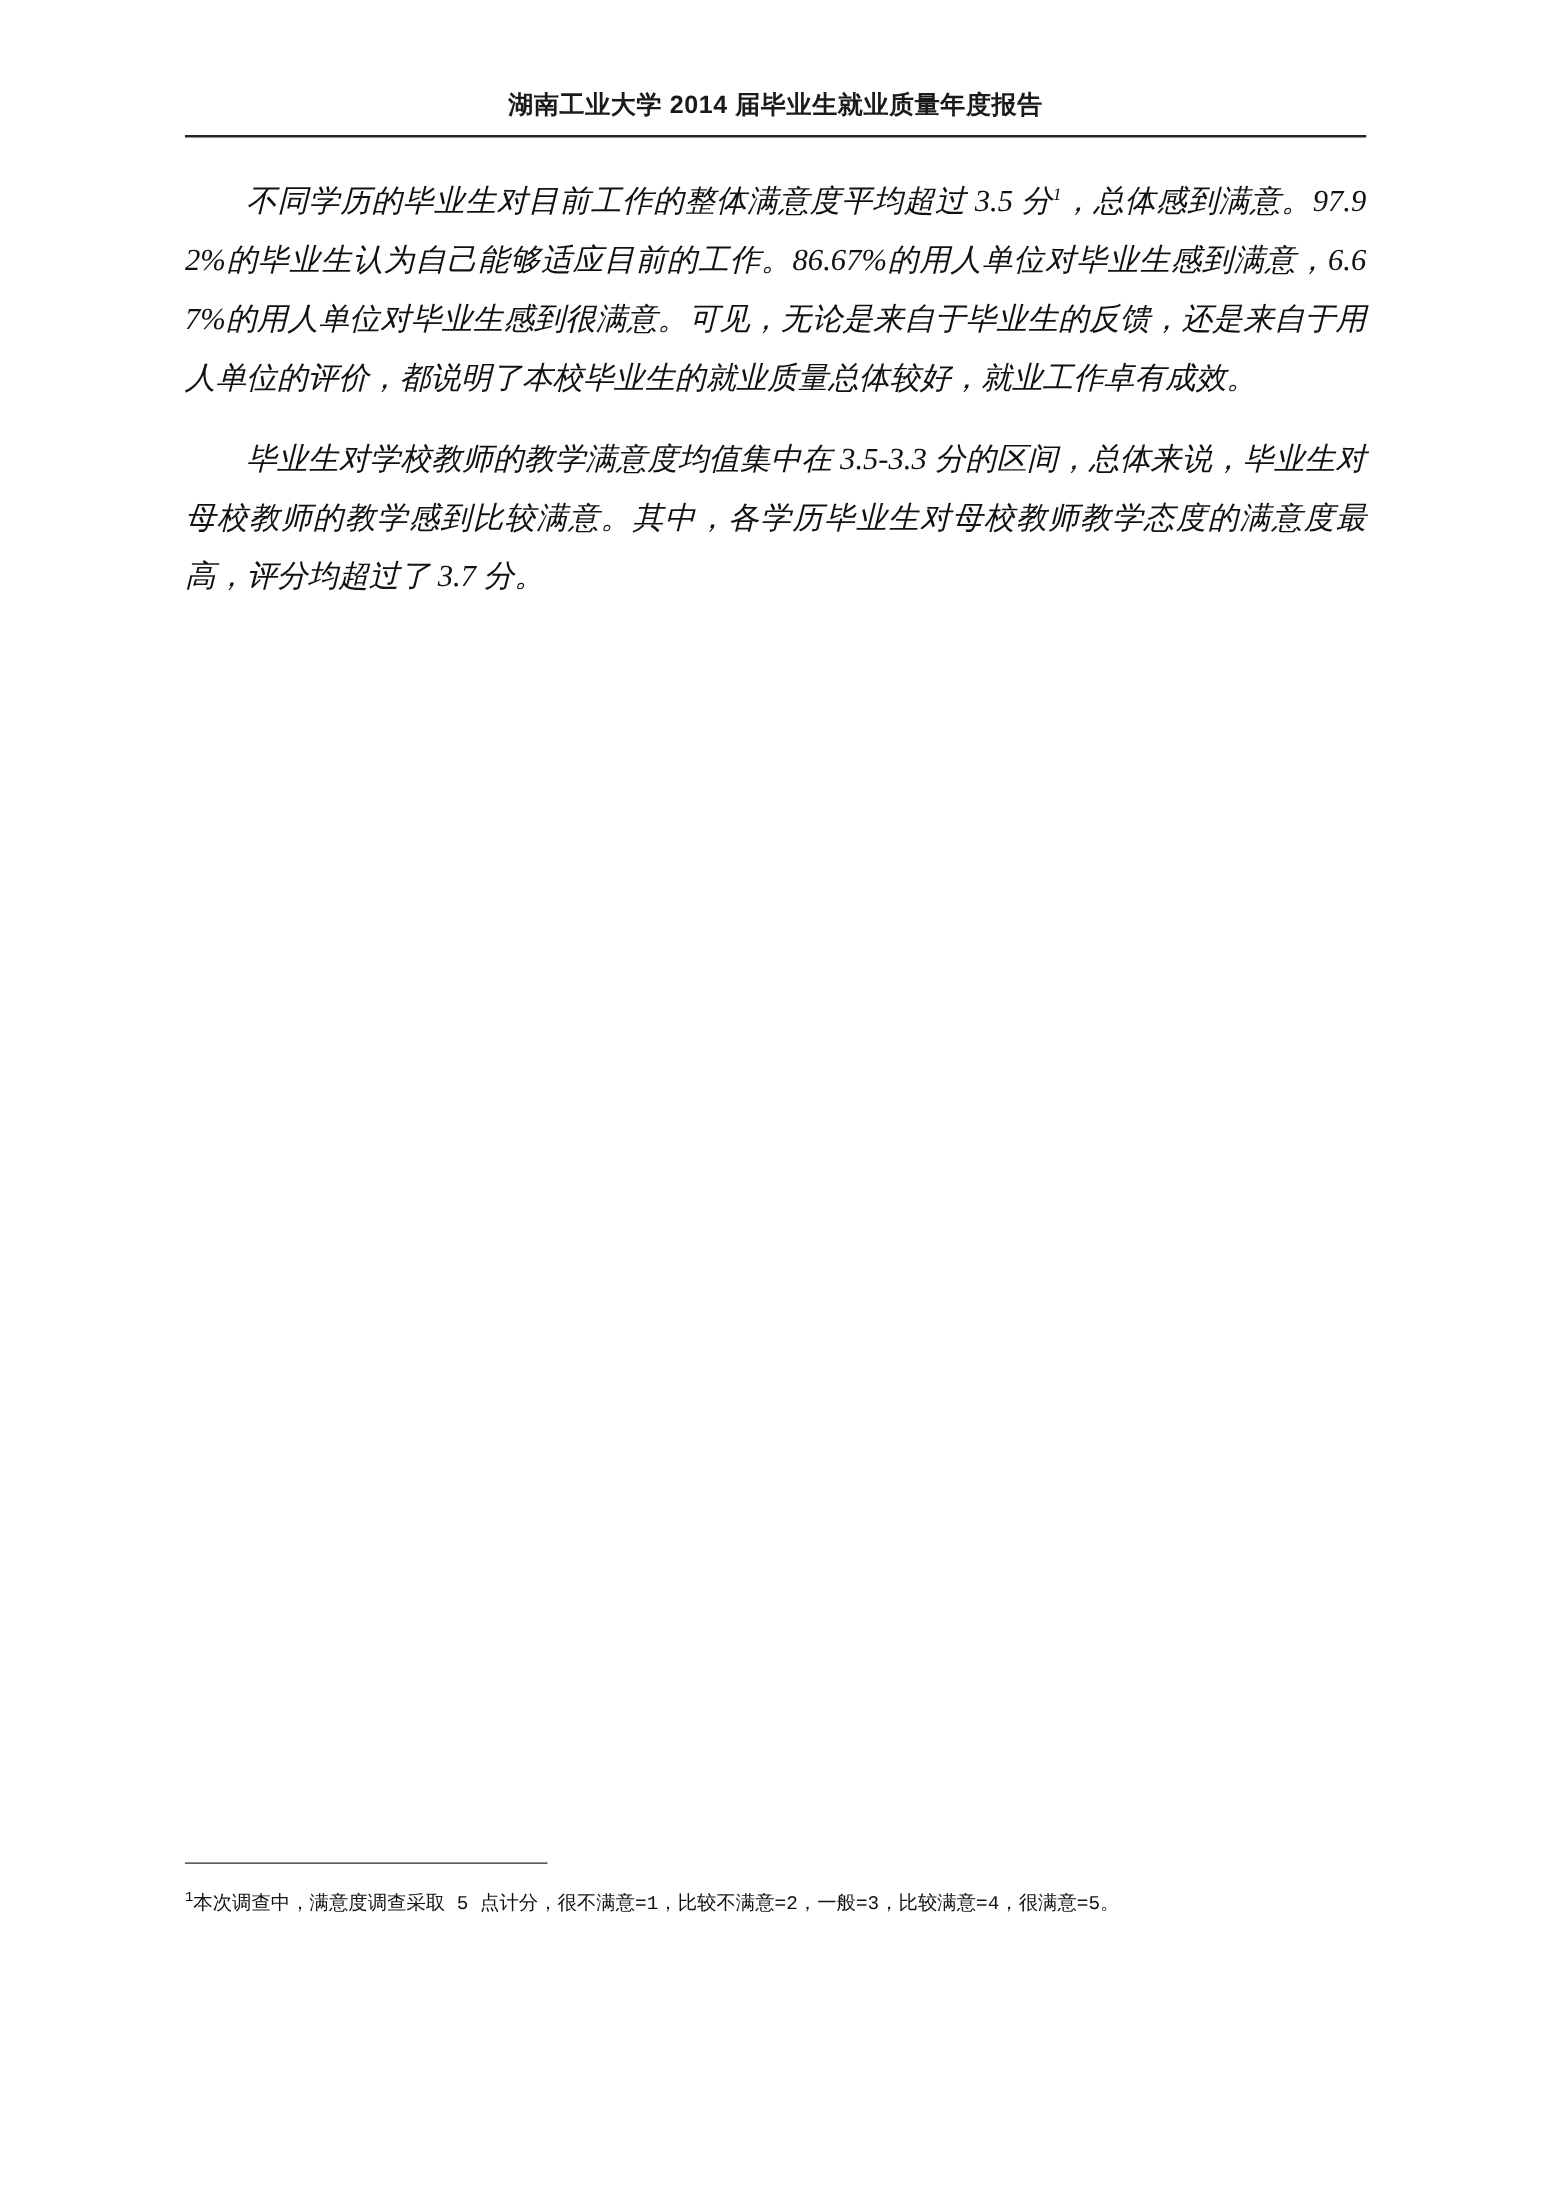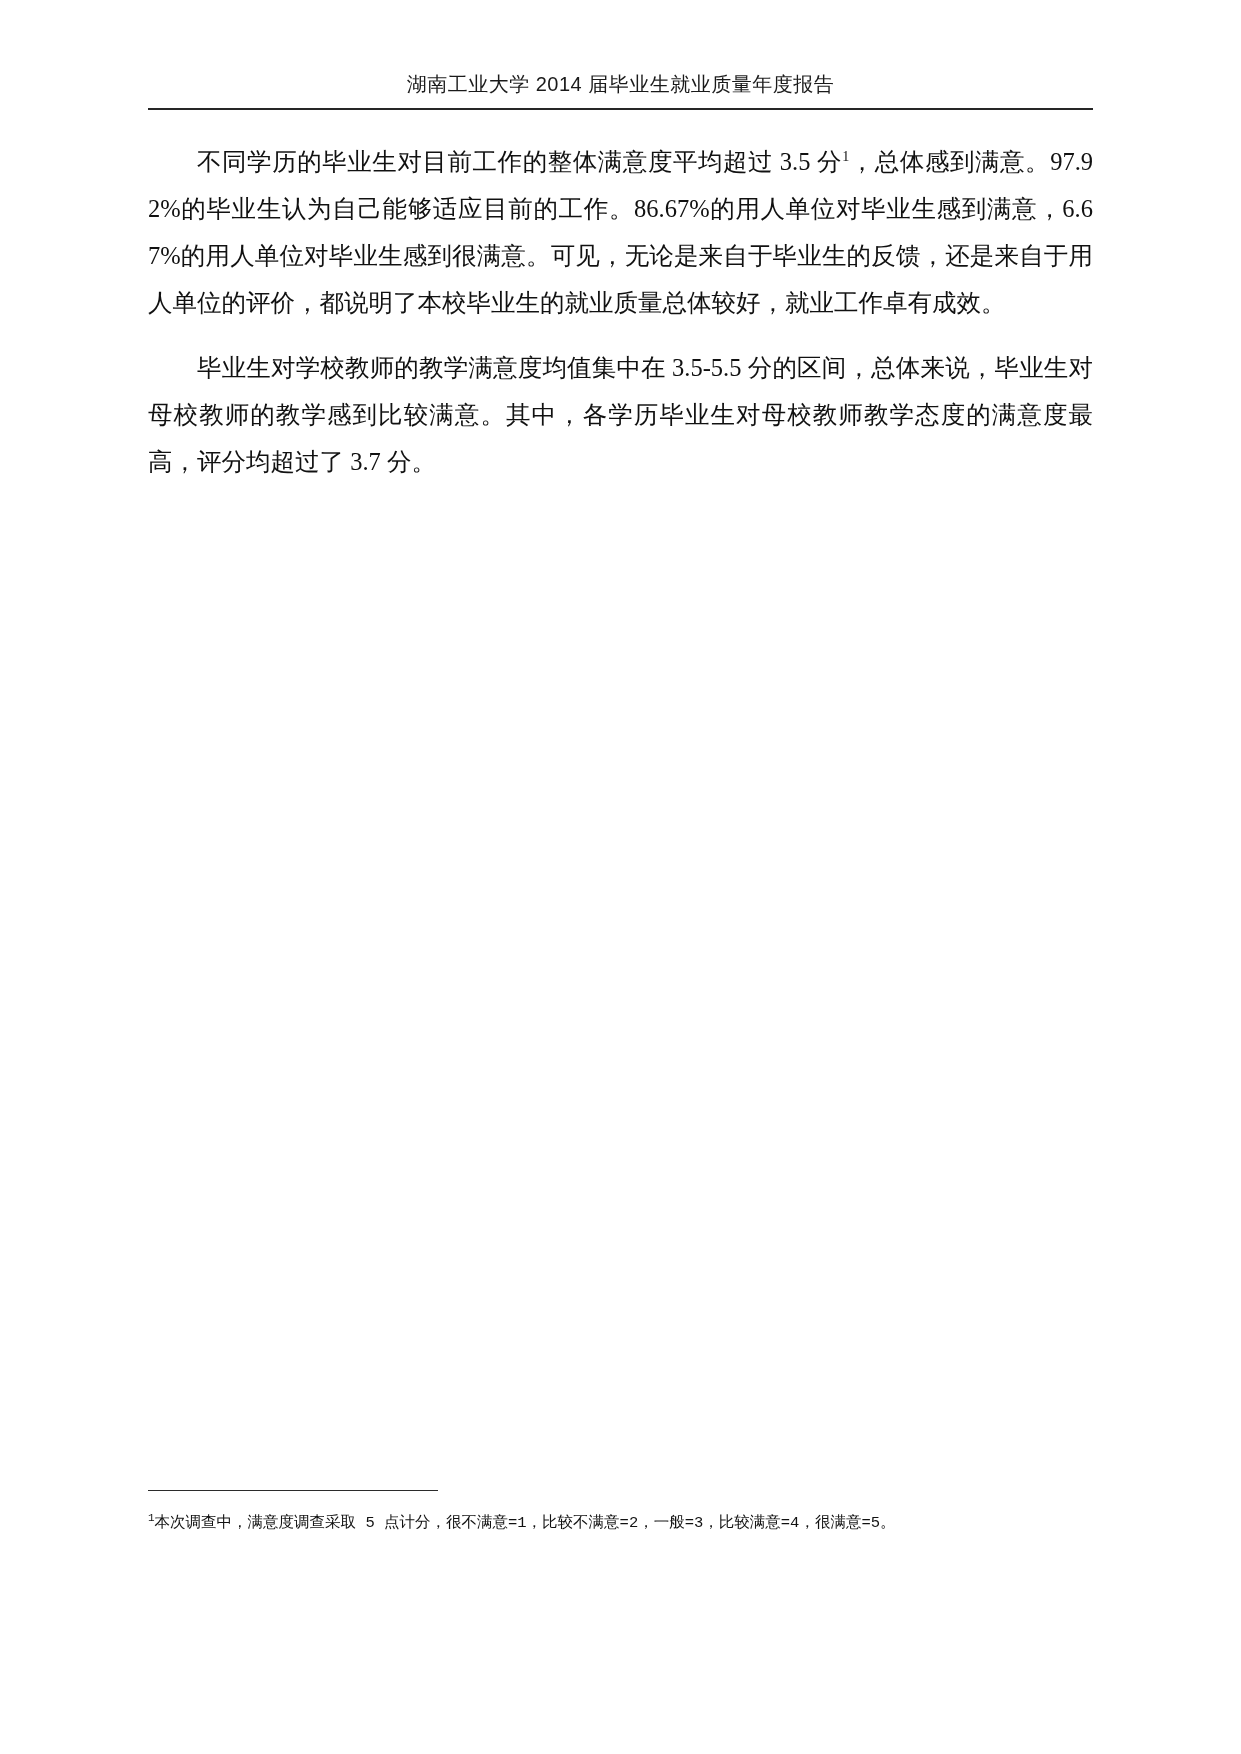--- a/index.html
+++ b/index.html
@@ -23,40 +23,41 @@
 
   
   .header {
     position: absolute;
     top: 70px;
     left: 148px;
     width: 945px;
   }
   .header-title {
     font-family: "Liberation Sans", "DejaVu Sans", sans-serif;
-    font-weight: normal;
+    font-weight: bold;
     font-size: 20px;
     text-align: center;
     letter-spacing: 0.5px;
     color: #1a1a1a;
     line-height: 1.4;
   }
   .header-rule {
     margin-top: 10px;
     border: 0;
     border-top: 2px solid #262626;
     width: 100%;
   }
 
   
   .content {
     position: absolute;
     top: 138px;
     left: 148px;
     width: 945px;
+    font-style: italic;
   }
   p.para {
     margin: 0 0 18px 0;
     font-size: 24.5px;
     line-height: 1.92;
     text-align: justify;
     text-justify: inter-ideograph;
     text-indent: 2em;
     color: #111111;
     word-break: break-all;
@@ -101,21 +102,21 @@
 
 <div class="page">
 
   <div class="header">
     <div class="header-title">湖南工业大学 2014 届毕业生就业质量年度报告</div>
     <hr class="header-rule">
   </div>
 
   <div class="content">
     <p class="para"><span>不同学历的毕业生对目前工作的整体满意度平均超过 3.5 分</span><sup class="fn-ref">1</sup><span>，总体感到满意。97.92%的毕业生认为自己能够适应目前的工作。86.67%的用人单位对毕业生感到满意，6.67%的用人单位对毕业生感到很满意。可见，无论是来自于毕业生的反馈，还是来自于用人单位的评价，都说明了本校毕业生的就业质量总体较好，就业工作卓有成效。</span></p>
-    <p class="para">毕业生对学校教师的教学满意度均值集中在 3.5-5.5 分的区间，总体来说，毕业生对母校教师的教学感到比较满意。其中，各学历毕业生对母校教师教学态度的满意度最高，评分均超过了 3.7 分。</p>
+    <p class="para">毕业生对学校教师的教学满意度均值集中在 3.5-3.3 分的区间，总体来说，毕业生对母校教师的教学感到比较满意。其中，各学历毕业生对母校教师教学态度的满意度最高，评分均超过了 3.7 分。</p>
   </div>
 
   <div class="footnote-area">
     <hr class="footnote-rule">
     <p class="footnote-text"><span class="fn-num">1</span><span>本次调查中，满意度调查采取 5 点计分，很不满意=1，比较不满意=2，一般=3，比较满意=4，很满意=5。</span></p>
   </div>
 
 </div>
 
 </body></html>

